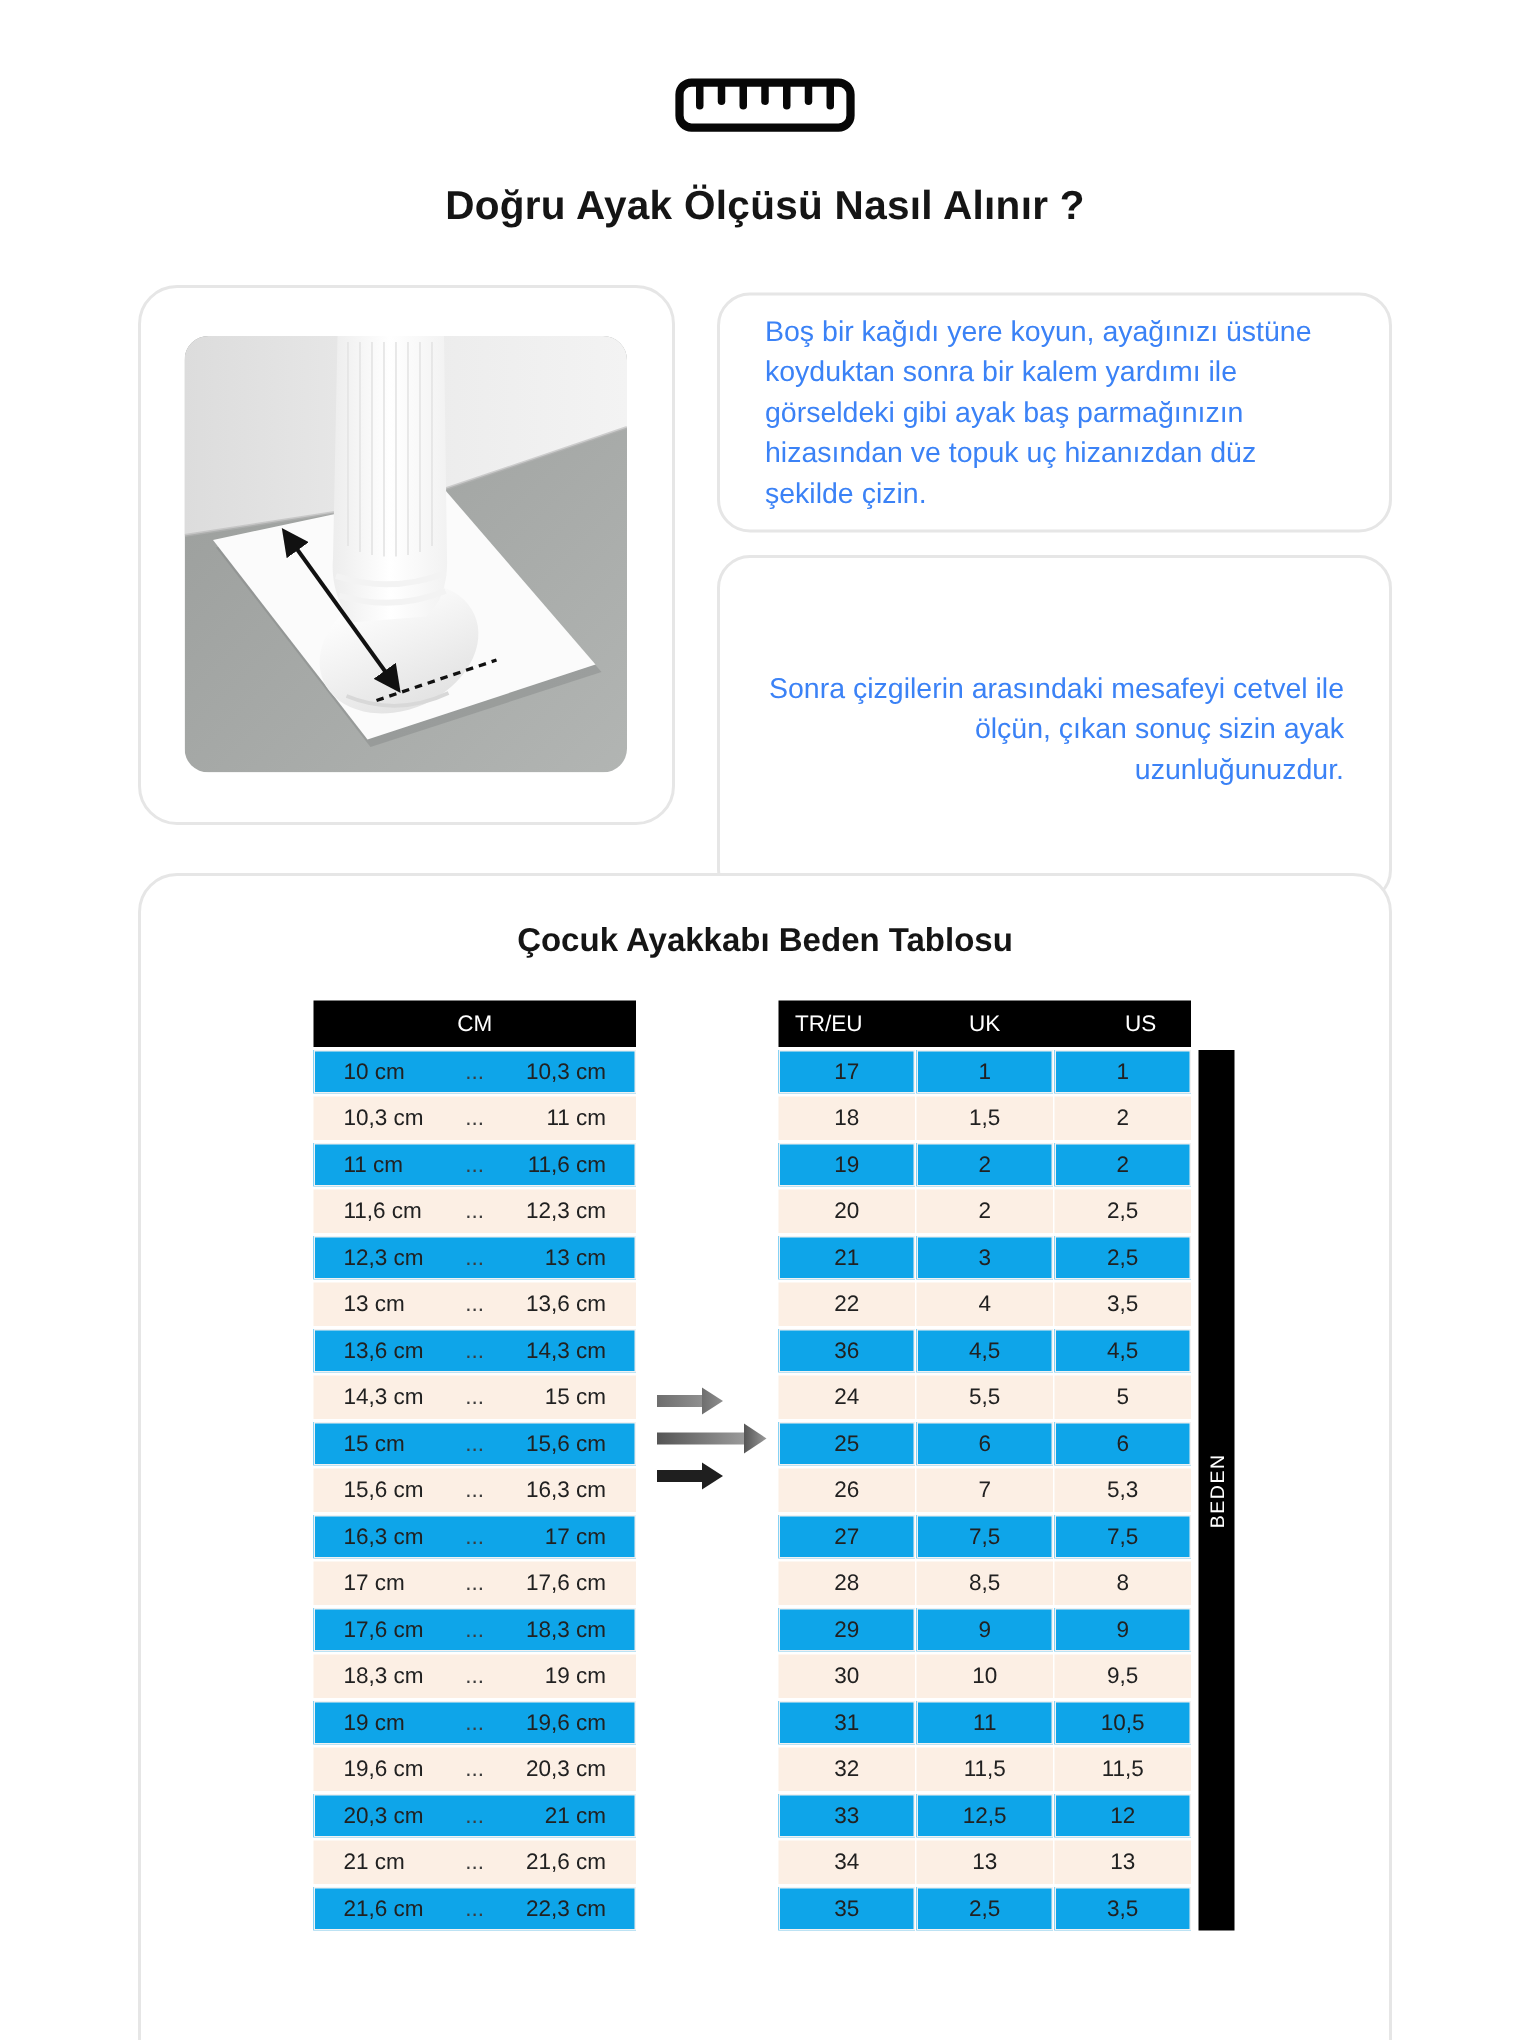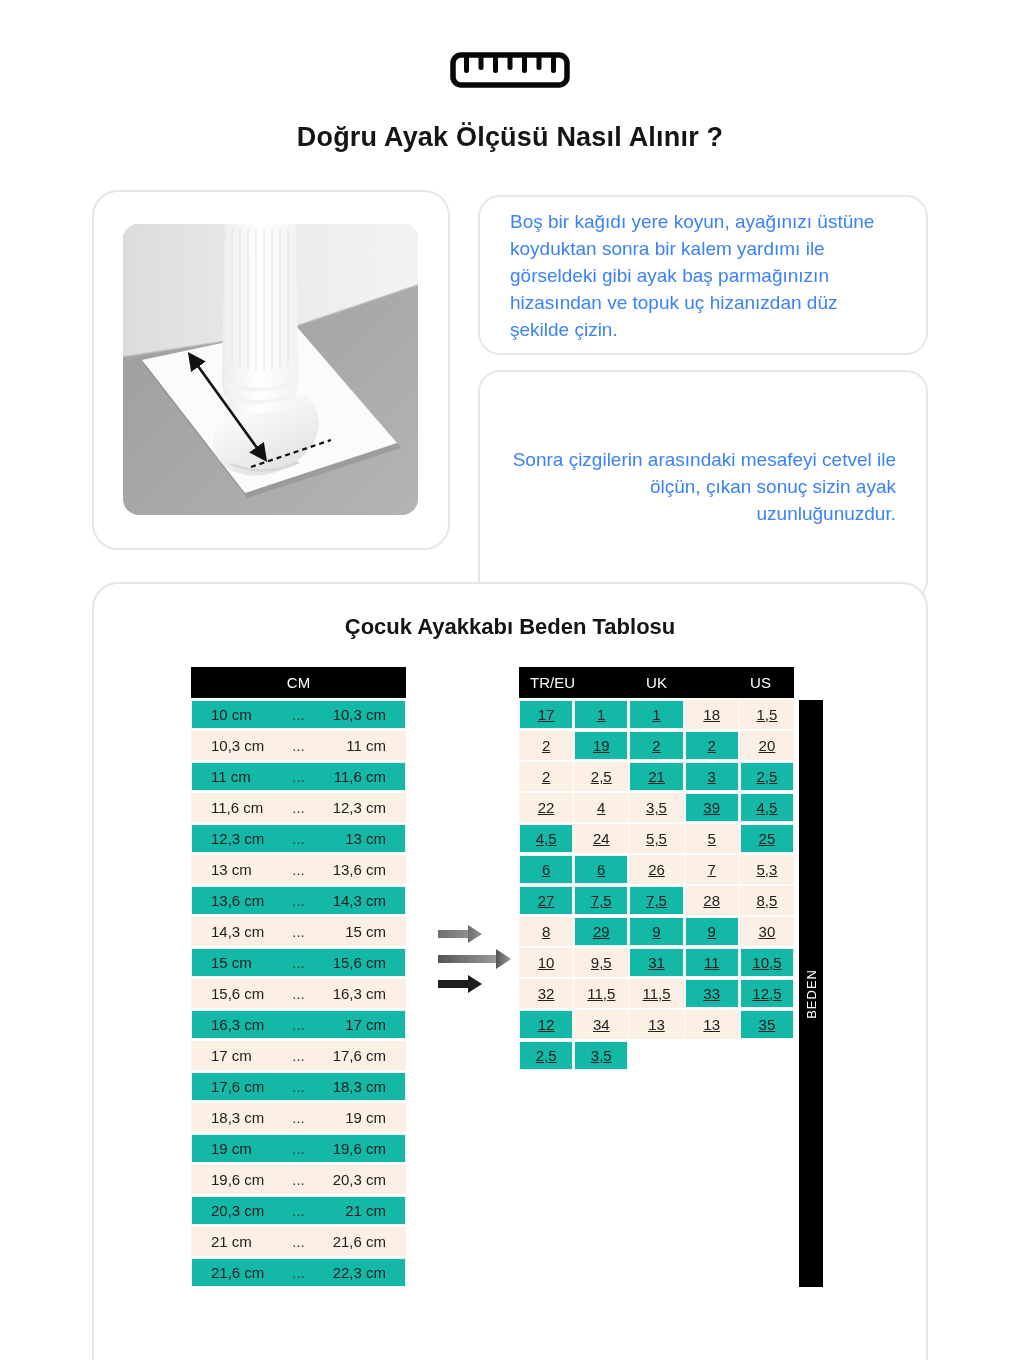--- a/index.html
+++ b/index.html
@@ -22,33 +22,33 @@
     display:flex;align-items:center;padding:0 30px;}
   .info-box p{margin:0;font-size:19px;line-height:27px;color:#3b82f6;}
   .info-box-1{top:195px;height:160px;}
   .info-box-2{top:370px;height:232px;text-align:right;}
 
   
   .table-card{left:92px;top:582px;width:836px;height:952px;}
   .table-title{left:0;top:30px;width:100%;text-align:center;font-size:22px;font-weight:700;color:#151515;}
 
   .tbl-header{background:#000;color:#fff;height:31px;font-size:15px;display:flex;align-items:center;justify-content:center;margin-bottom:2px;}
-  .cm-table{left:97px;top:83px;width:215px;}
+  .cm-table{left:115px;top:83px;width:215px;}
   .cm-body{display:grid;grid-auto-rows:29px;row-gap:2px;}
   .cm-row{display:grid;grid-template-columns:1fr 34px 1fr;align-items:center;padding:0 20px;font-size:15px;}
   .cm-row span:nth-child(1){justify-self:start;}
   .cm-row .dots{justify-self:center;color:#3c3c3c;}
   .cm-row span:nth-child(3){justify-self:end;}
 
   .size-table{left:425px;top:83px;width:275px;}
   .size-header{display:grid;grid-template-columns:1fr 1fr 1fr;gap:37px;}
-  .size-body{display:grid;grid-template-columns:1fr 1fr 1fr 1fr 1fr;gap:2px 1px;grid-auto-rows:29px;text-decoration:underline;}
+  .size-body{display:grid;grid-template-columns:1fr 1fr 1fr;gap:2px 1px;grid-auto-rows:29px;}
   .size-cell{display:flex;align-items:center;justify-content:center;font-size:15px;}
 
-  .row-plain{background:#14b8a6;box-shadow:inset 0 0 0 1px #f1f1f1;}
+  .row-plain{background:#0ea5e9;box-shadow:inset 0 0 0 1px #f1f1f1;}
   .row-alt{background:#fcefe4;}
 
   .beden-bar{left:705px;top:116px;width:24px;height:587px;background:#000;display:flex;align-items:center;justify-content:center;}
   .beden-bar span{writing-mode:vertical-rl;transform:rotate(180deg);color:#fff;font-size:13px;letter-spacing:1px;}
 
   .arrows-wrap{left:338px;top:330px;width:84px;height:84px;}
 </style>
 </head>
 <body>
 
@@ -286,21 +286,21 @@
         <div class="size-cell row-plain">2</div>
         <div class="size-cell row-alt">20</div>
         <div class="size-cell row-alt">2</div>
         <div class="size-cell row-alt">2,5</div>
         <div class="size-cell row-plain">21</div>
         <div class="size-cell row-plain">3</div>
         <div class="size-cell row-plain">2,5</div>
         <div class="size-cell row-alt">22</div>
         <div class="size-cell row-alt">4</div>
         <div class="size-cell row-alt">3,5</div>
-        <div class="size-cell row-plain">39</div>
+        <div class="size-cell row-plain">36</div>
         <div class="size-cell row-plain">4,5</div>
         <div class="size-cell row-plain">4,5</div>
         <div class="size-cell row-alt">24</div>
         <div class="size-cell row-alt">5,5</div>
         <div class="size-cell row-alt">5</div>
         <div class="size-cell row-plain">25</div>
         <div class="size-cell row-plain">6</div>
         <div class="size-cell row-plain">6</div>
         <div class="size-cell row-alt">26</div>
         <div class="size-cell row-alt">7</div>

